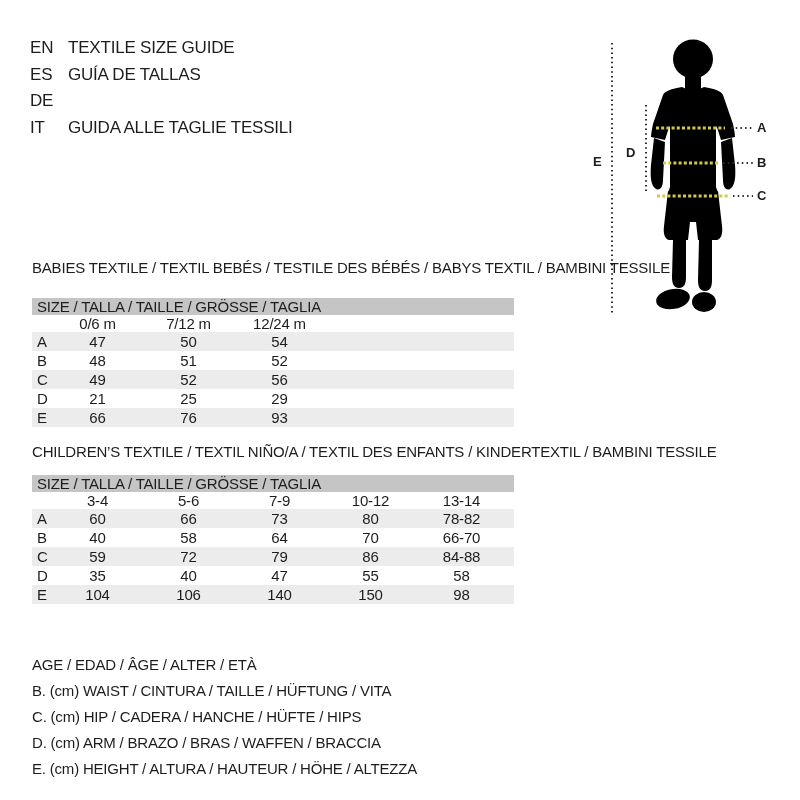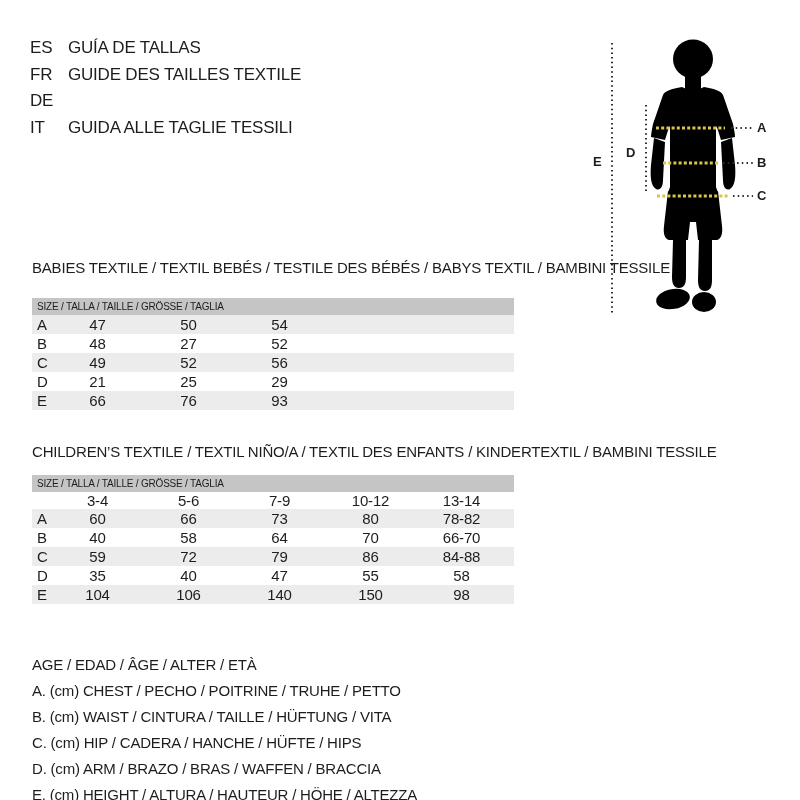--- a/index.html
+++ b/index.html
@@ -25,44 +25,44 @@
   
   .figure-wrap{position:absolute;left:585px;top:30px;width:195px;height:290px;}
   
   .section-title{position:absolute;left:32px;font-size:15px;line-height:17px;white-space:nowrap;}
   #babies-title{top:259px;}
   #children-title{top:443px;}
   
   .size-table{position:absolute;left:32px;width:482px;}
   #babies-table{top:298px;}
   #children-table{top:475px;}
-  .size-bar{height:17px;line-height:17px;background:var(--bar);padding-left:5px;font-size:10px;white-space:nowrap;}
+  .size-bar{height:17px;line-height:17px;background:var(--bar);padding-left:5px;font-size:15px;white-space:nowrap;}
   .trow{display:grid;height:19px;line-height:19px;font-size:15px;}
   .trow.head{height:17px;line-height:17px;}
   .trow.striped{background:var(--stripe);}
   #babies-table .trow{grid-template-columns:20px repeat(3,91px);}
   #children-table .trow{grid-template-columns:20px repeat(5,91px);}
   .lbl{padding-left:5px;text-align:left;}
   .cell{text-align:center;}
   
   .legend{position:absolute;left:32px;top:652px;}
   .legend-line{font-size:15px;line-height:26px;white-space:nowrap;}
   svg text{font-family:"Liberation Sans", sans-serif;font-weight:bold;font-size:13px;fill:var(--text);letter-spacing:0;}
 </style>
 </head>
 <body>
 
 <div class="lang-list" id="lang-list">
     <div class="lang-row">
+      <span class="code">EN</span>
+      <span>TEXTILE SIZE GUIDE</span>
+    </div>
+    <div class="lang-row">
       <span class="code">ES</span>
       <span>GUÍA DE TALLAS</span>
-    </div>
-    <div class="lang-row">
-      <span class="code">FR</span>
-      <span>GUIDE DES TAILLES TEXTILE</span>
     </div>
     <div class="lang-row">
       <span class="code">DE</span>
     </div>
     <div class="lang-row">
       <span class="code">IT</span>
       <span>GUIDA ALLE TAGLIE TESSILI</span>
     </div>
   </div>
 
@@ -99,30 +99,36 @@
     <text x="172" y="137">B</text>
     <text x="172" y="170">C</text>
     <text x="41" y="127">D</text>
     <text x="8" y="136">E</text>
   </svg>
 </div>
 
 <div class="section-title" id="babies-title">BABIES TEXTILE / TEXTIL BEBÉS / TESTILE DES BÉBÉS / BABYS TEXTIL / BAMBINI TESSILE</div>
 <div class="size-table" id="babies-table">
     <div class="size-bar">SIZE / TALLA / TAILLE / GRÖSSE / TAGLIA</div>
+    <div class="trow head">
+      <span class="lbl"></span>
+      <span class="cell">0/6 m</span>
+      <span class="cell">7/12 m</span>
+      <span class="cell">12/24 m</span>
+    </div>
     <div class="trow striped">
       <span class="lbl">A</span>
       <span class="cell">47</span>
       <span class="cell">50</span>
       <span class="cell">54</span>
     </div>
     <div class="trow">
       <span class="lbl">B</span>
       <span class="cell">48</span>
-      <span class="cell">27</span>
+      <span class="cell">51</span>
       <span class="cell">52</span>
     </div>
     <div class="trow striped">
       <span class="lbl">C</span>
       <span class="cell">49</span>
       <span class="cell">52</span>
       <span class="cell">56</span>
     </div>
     <div class="trow">
       <span class="lbl">D</span>
@@ -186,18 +192,17 @@
       <span class="cell">104</span>
       <span class="cell">106</span>
       <span class="cell">140</span>
       <span class="cell">150</span>
       <span class="cell">98</span>
     </div>
   </div>
 
 <div class="legend" id="legend">
     <div class="legend-line">AGE / EDAD / ÂGE / ALTER / ETÀ</div>
-    <div class="legend-line">A. (cm) CHEST / PECHO / POITRINE / TRUHE / PETTO</div>
     <div class="legend-line">B. (cm) WAIST / CINTURA / TAILLE / HÜFTUNG / VITA</div>
     <div class="legend-line">C. (cm) HIP / CADERA / HANCHE / HÜFTE / HIPS</div>
     <div class="legend-line">D. (cm) ARM / BRAZO / BRAS / WAFFEN / BRACCIA</div>
     <div class="legend-line">E. (cm) HEIGHT / ALTURA / HAUTEUR / HÖHE / ALTEZZA</div>
   </div>
 
 </body></html>

